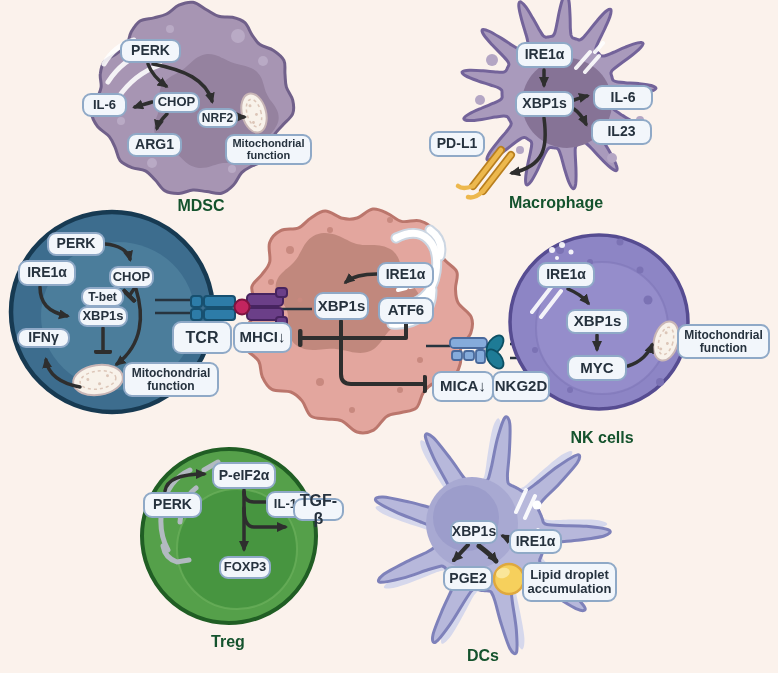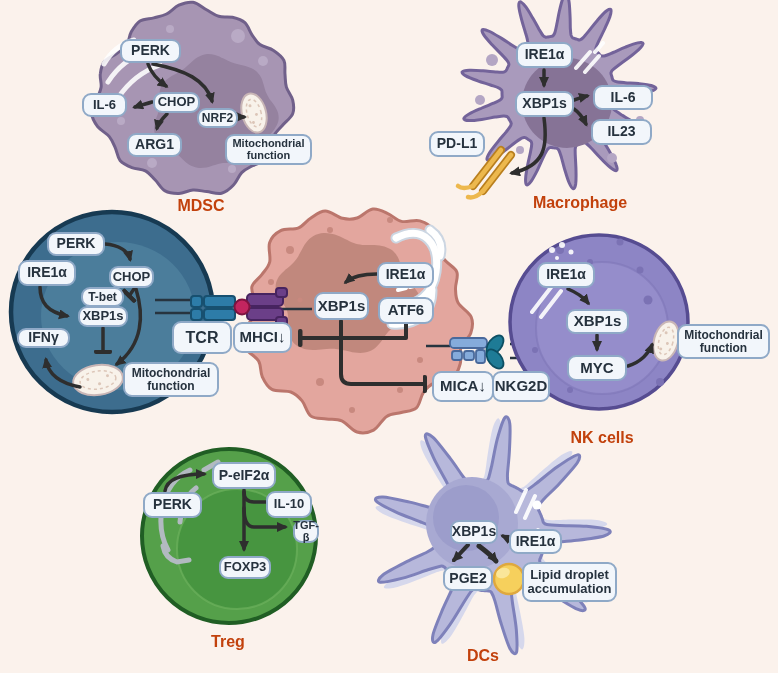--- a/index.html
+++ b/index.html
@@ -2,21 +2,21 @@
 <html><head>
 <meta charset="utf-8">
 <style>
   html,body{margin:0;padding:0;}
   #stage{position:relative;width:778px;height:673px;background:#fbf2ec;overflow:hidden;
          font-family:"Liberation Sans",sans-serif;}
   #cellsvg{position:absolute;left:0;top:0;}
   .lb{position:absolute;display:flex;align-items:center;justify-content:center;text-align:center;
       background:#f2f6fb;border:2px solid #8fa9c7;border-radius:9px;color:#26323e;
       font-weight:bold;line-height:1.08;box-sizing:border-box;padding:8px 2px;z-index:5;}
-  .cap{position:absolute;text-align:center;color:#c2410c;font-weight:bold;font-size:16px;z-index:6;}
+  .cap{position:absolute;text-align:center;color:#14532d;font-weight:bold;font-size:16px;z-index:6;}
 </style>
 </head>
 <body>
 
 <div id="stage">
 
 <svg id="cellsvg" width="778" height="673" viewBox="0 0 778 673">
   <defs>
     <marker id="ah" markerUnits="userSpaceOnUse" markerWidth="16" markerHeight="14" refX="8" refY="5" orient="auto">
       <path d="M0,0 L11,5 L0,10 Z" fill="#2e2e2e"></path>
@@ -277,21 +277,21 @@
   <div class="lb" style="left:197px;top:108px;width:41px;height:19px;font-size:12px">NRF2</div>
   <div class="lb" style="left:127px;top:133px;width:55px;height:24px;font-size:14px">ARG1</div>
   <div class="lb" style="left:225px;top:134px;width:87px;height:31px;font-size:11px">Mitochondrial function</div>
   <div class="cap" style="left:161px;top:197px;width:80px">MDSC</div>
 
   <div class="lb" style="left:516px;top:42px;width:57px;height:26px;font-size:14px">IRE1α</div>
   <div class="lb" style="left:515px;top:91px;width:59px;height:26px;font-size:14px">XBP1s</div>
   <div class="lb" style="left:593px;top:85px;width:60px;height:25px;font-size:14px">IL-6</div>
   <div class="lb" style="left:591px;top:119px;width:61px;height:26px;font-size:14px">IL23</div>
   <div class="lb" style="left:429px;top:131px;width:56px;height:26px;font-size:14px">PD-L1</div>
-  <div class="cap" style="left:520px;top:194px;width:120px">Macrophage</div>
+  <div class="cap" style="left:496px;top:194px;width:120px">Macrophage</div>
 
   <div class="lb" style="left:47px;top:232px;width:58px;height:24px;font-size:14px">PERK</div>
   <div class="lb" style="left:18px;top:260px;width:58px;height:26px;font-size:14px">IRE1α</div>
   <div class="lb" style="left:109px;top:266px;width:45px;height:22px;font-size:13px">CHOP</div>
   <div class="lb" style="left:81px;top:287px;width:43px;height:19px;font-size:12px">T-bet</div>
   <div class="lb" style="left:78px;top:306px;width:50px;height:21px;font-size:13px">XBP1s</div>
   <div class="lb" style="left:17px;top:328px;width:53px;height:16px;font-size:14px">IFNγ</div>
   <div class="lb" style="left:172px;top:321px;width:60px;height:33px;font-size:16px">TCR</div>
   <div class="lb" style="left:123px;top:362px;width:96px;height:35px;font-size:12px">Mitochondrial function</div>
 
@@ -304,21 +304,21 @@
 
   <div class="lb" style="left:537px;top:262px;width:58px;height:26px;font-size:14px">IRE1α</div>
   <div class="lb" style="left:566px;top:309px;width:63px;height:25px;font-size:15px">XBP1s</div>
   <div class="lb" style="left:567px;top:355px;width:60px;height:26px;font-size:15px">MYC</div>
   <div class="lb" style="left:677px;top:324px;width:93px;height:35px;font-size:12px">Mitochondrial function</div>
   <div class="cap" style="left:552px;top:429px;width:100px">NK cells</div>
 
   <div class="lb" style="left:212px;top:462px;width:64px;height:27px;font-size:14px">P-eIF2α</div>
   <div class="lb" style="left:143px;top:492px;width:59px;height:26px;font-size:14px">PERK</div>
   <div class="lb" style="left:266px;top:491px;width:46px;height:27px;font-size:13px">IL-10</div>
-  <div class="lb" style="left:293px;top:520px;width:26px;height:23px;font-size:11px">TGF-β</div>
+  <div class="lb" style="left:293px;top:498px;width:51px;height:23px;font-size:16px">TGF-β</div>
   <div class="lb" style="left:219px;top:556px;width:52px;height:23px;font-size:13px">FOXP3</div>
   <div class="cap" style="left:188px;top:633px;width:80px">Treg</div>
 
   <div class="lb" style="left:450px;top:520px;width:48px;height:24px;font-size:14px">XBP1s</div>
   <div class="lb" style="left:509px;top:529px;width:53px;height:25px;font-size:14px">IRE1α</div>
   <div class="lb" style="left:443px;top:566px;width:50px;height:25px;font-size:14px">PGE2</div>
   <div class="lb" style="left:522px;top:562px;width:95px;height:40px;font-size:13px">Lipid droplet accumulation</div>
   <div class="cap" style="left:443px;top:647px;width:80px">DCs</div>
 
 </div>

